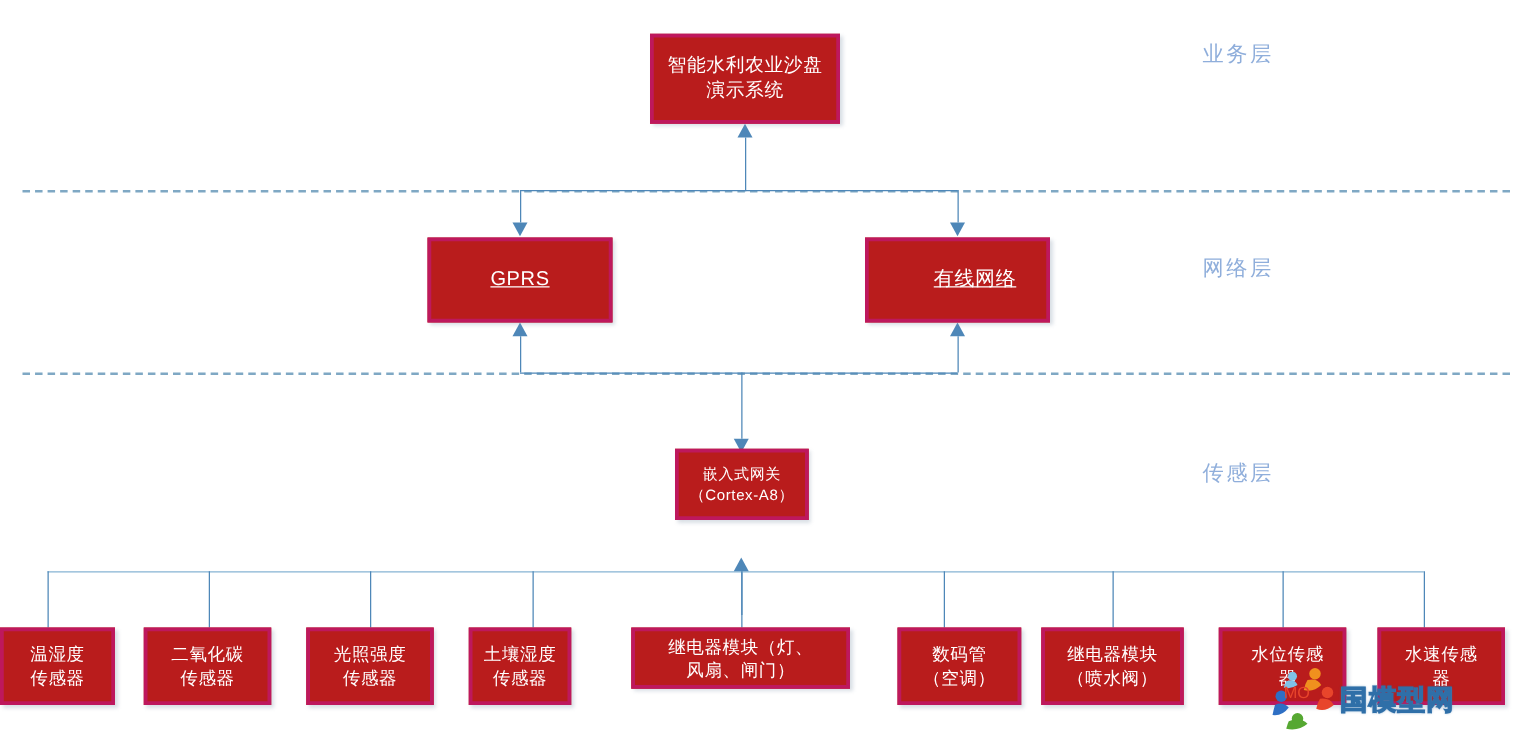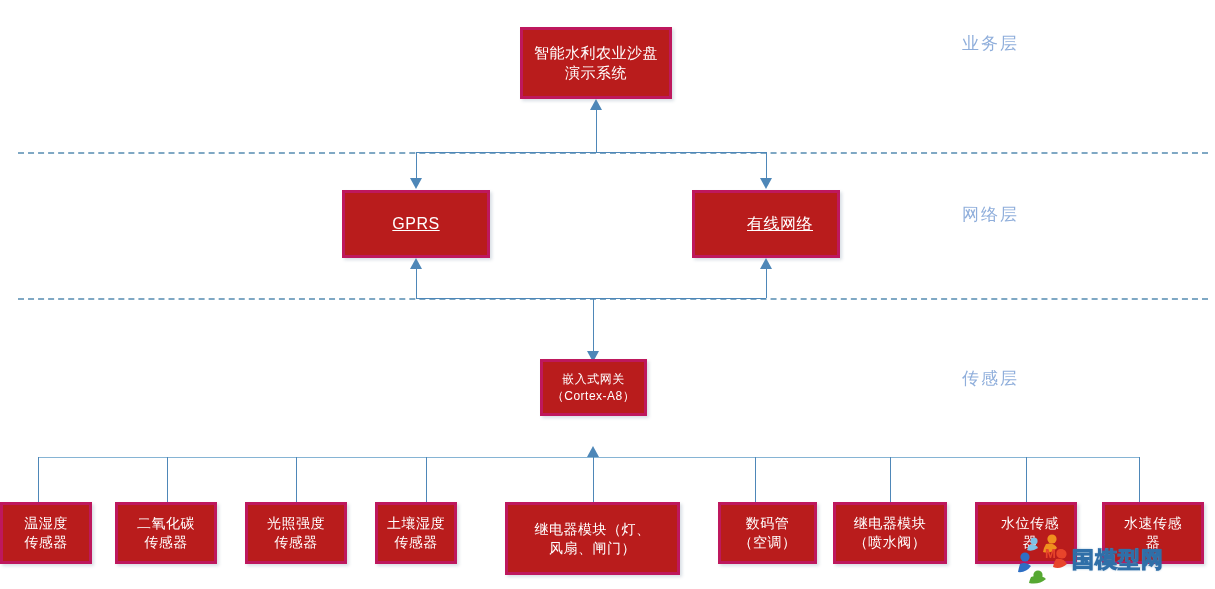--- a/index.html
+++ b/index.html
@@ -100,23 +100,23 @@
     font-size: 22px;
     font-weight: bold;
     color: #ffffff;
     -webkit-text-stroke: 1px #2F6FA8;
     letter-spacing: 1px;
     white-space: nowrap;
     text-shadow: 0 0 2px rgba(47,111,168,0.9);
   }
   #wm-mo {
     position: absolute;
-    left: 33px; top: 19px;
+    left: 15px; top: 19px;
     font-size: 13px;
-    font-weight: bold;
+    font-weight: normal;
     color: #E8452B;
     letter-spacing: 0px;
   }
 </style>
 </head>
 <body>
 
 <div id="diagram">
 
   <div class="node node-top" style="left:520px; top:27px; width:152px; height:72px;">
@@ -187,21 +187,21 @@
   </div>
 
   <div class="node node-sensor" style="left:245px;  top:502px; width:102px; height:62px;">
     <span>光照强度<br>传感器</span>
   </div>
 
   <div class="node node-sensor" style="left:375px;  top:502px; width:82px; height:62px;">
     <span>土壤湿度<br>传感器</span>
   </div>
 
-  <div class="node node-sensor" style="left:505px;  top:502px; width:175px; height:73px;">
+  <div class="node node-sensor" style="left:505px;  top:502px; width:175px; height:49px;">
     <span>继电器模块（灯、<br>风扇、闸门）</span>
   </div>
 
   <div class="node node-sensor" style="left:706px;  top:502px; width:99px;  height:62px;margin-left:12px;">
     <span>数码管<br>（空调）</span>
   </div>
 
   <div class="node node-sensor" style="left:833px;  top:502px; width:114px; height:62px;">
     <span>继电器模块<br>（喷水阀）</span>
   </div>

